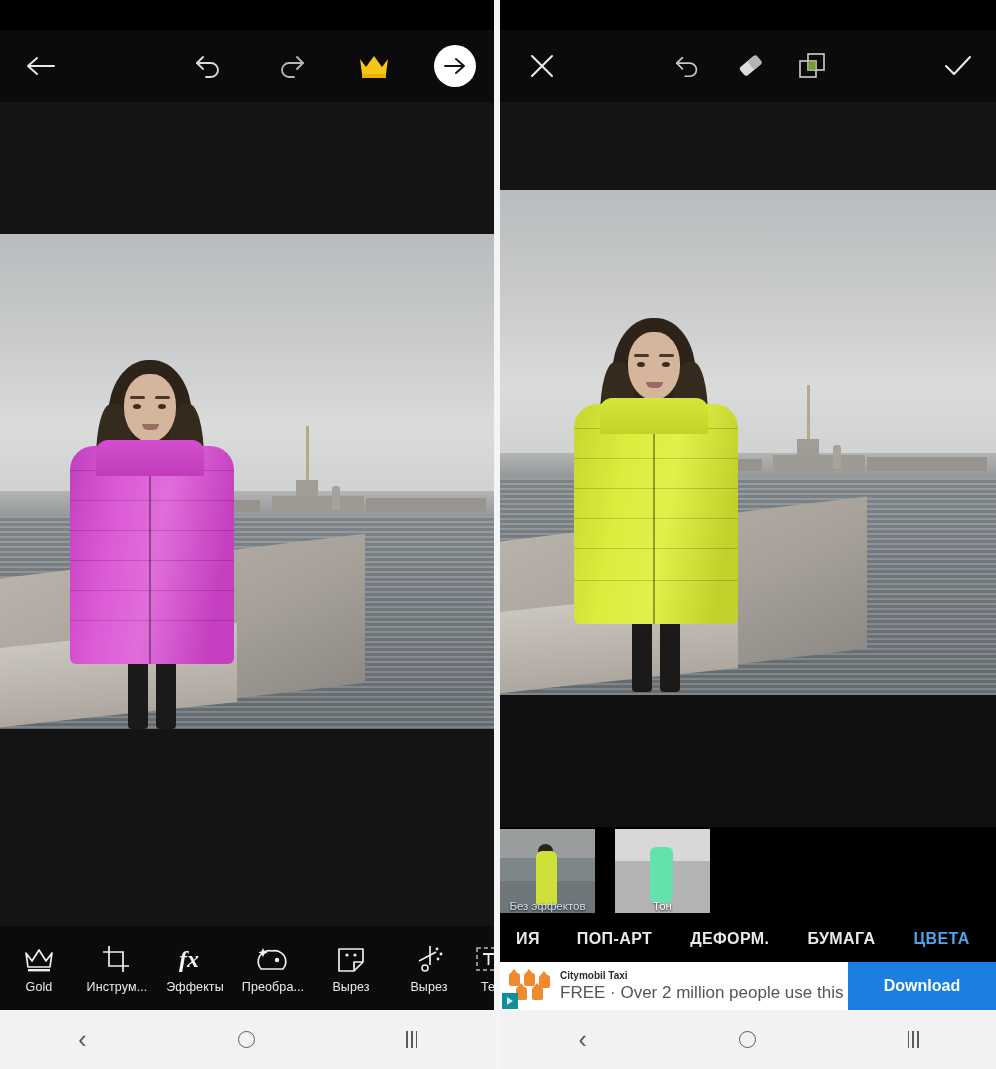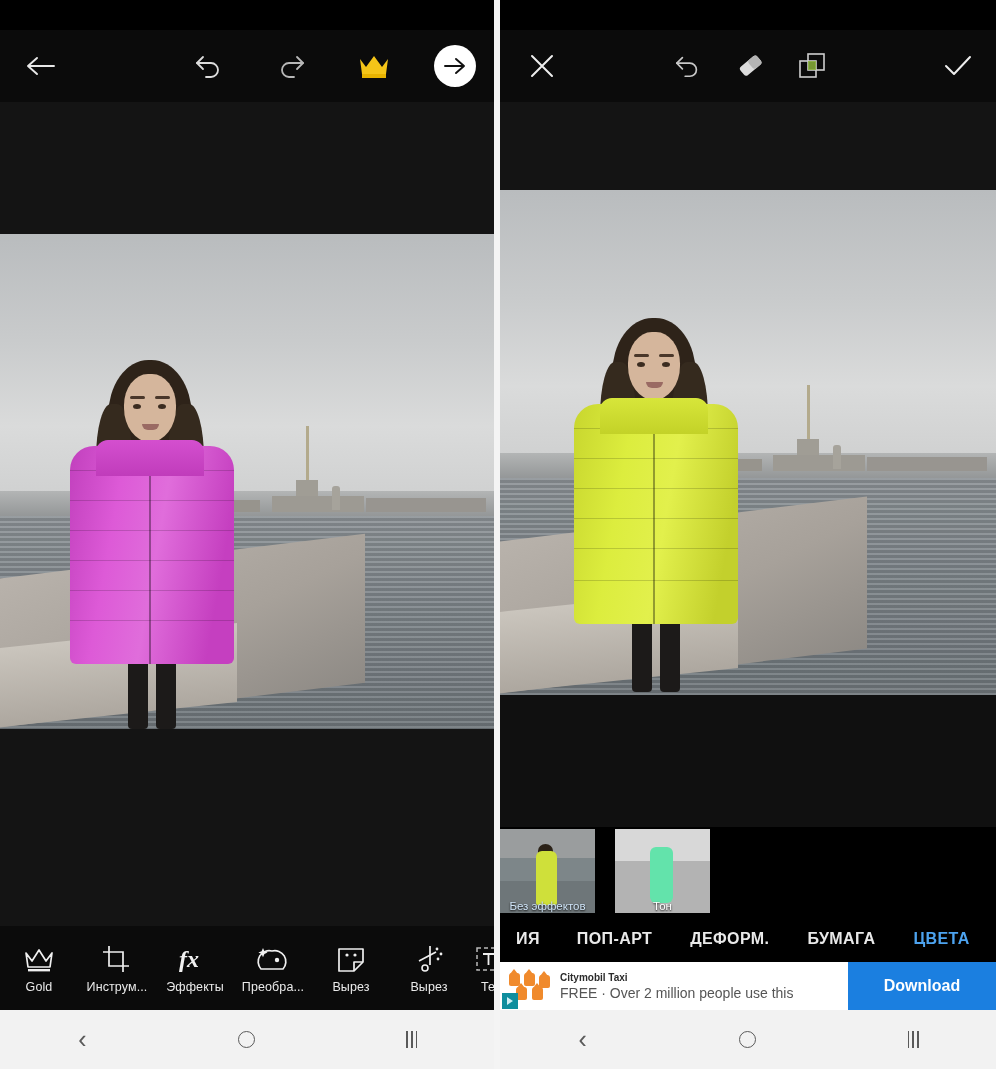--- a/index.html
+++ b/index.html
@@ -251,21 +251,21 @@
     position:absolute; left:2px; bottom:1px; width:16px; height:16px;
     background:#0f8e9e;
   }
   .adchoice:after{
     content:""; position:absolute; left:5px; top:4px;
     border-top:4px solid transparent; border-bottom:4px solid transparent;
     border-left:6px solid #cfeff4;
   }
   .ad-text{ flex:1; display:flex; flex-direction:column; justify-content:center; gap:2px; }
   .ad-title{ font-size:10px; font-weight:bold; color:#2b2b2b; }
-  .ad-sub{ font-size:14px; color:#555; }
+  .ad-sub{ font-size:17px; color:#555; }
   .ad-cta{
     width:148px; flex:0 0 auto; background:#1b7fe0;
     display:flex; align-items:center; justify-content:center;
     color:#fff; font-size:16px; font-weight:bold; cursor:pointer;
   }
 
   
   .navbar{
     position:absolute; left:0; right:0; bottom:0;
     height:59px; background:#f2f2f2;

